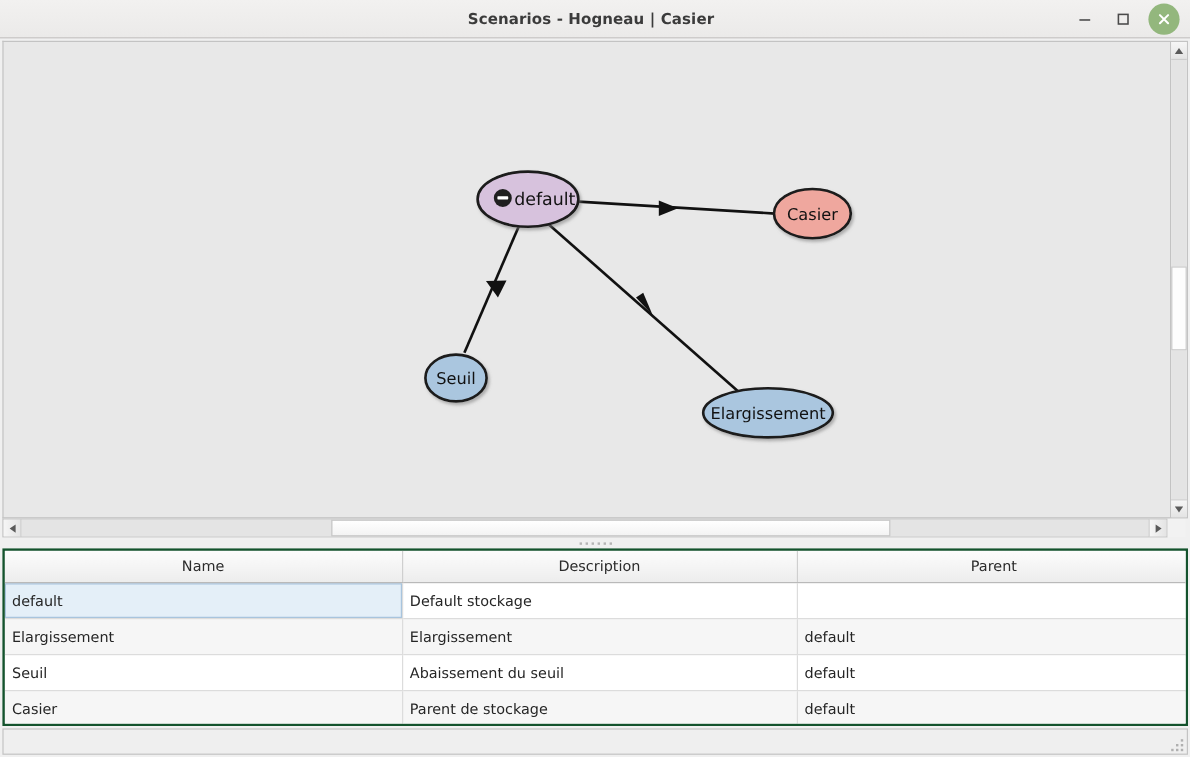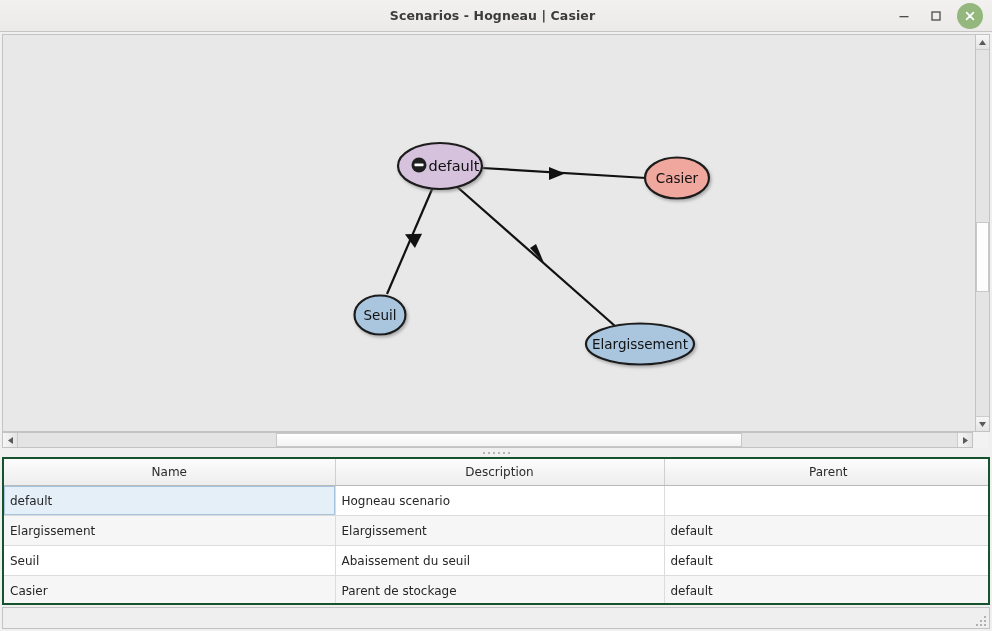--- a/index.html
+++ b/index.html
@@ -393,21 +393,21 @@
       <thead>
         <tr>
           <th>Name</th>
           <th>Description</th>
           <th>Parent</th>
         </tr>
       </thead>
       <tbody>
         <tr class="norm">
           <td class="selected-cell">default</td>
-          <td>Hogneau scenario</td>
+          <td>Default stockage</td>
           <td></td>
         </tr>
         <tr class="alt">
           <td>Elargissement</td>
           <td>Elargissement</td>
           <td>default</td>
         </tr>
         <tr class="norm">
           <td>Seuil</td>
           <td>Abaissement du seuil</td>

